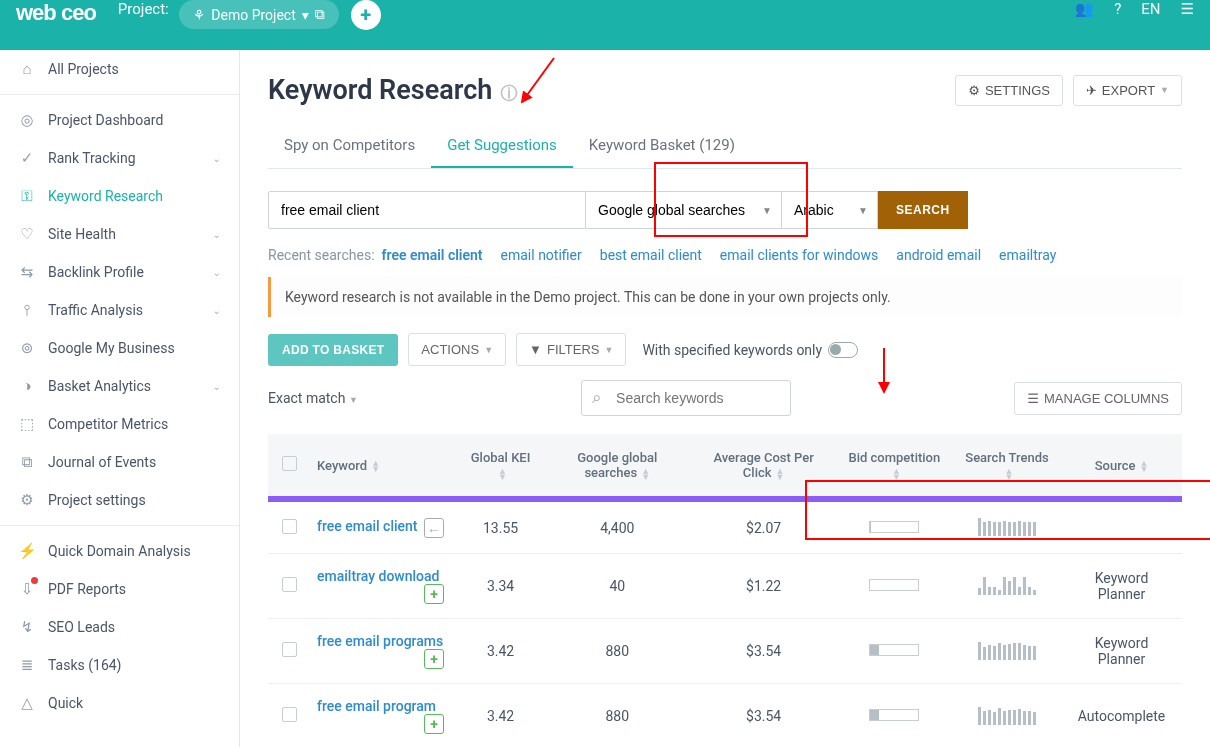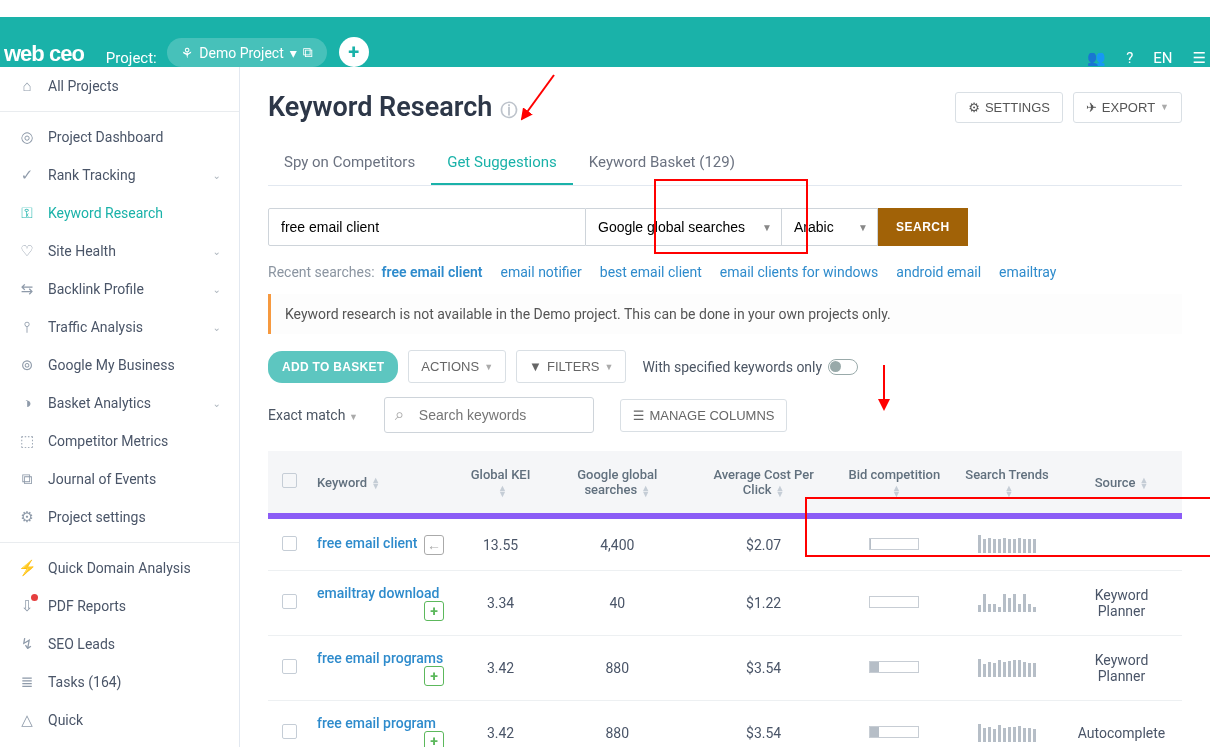--- a/index.html
+++ b/index.html
@@ -1,17 +1,17 @@
 <!DOCTYPE html>
 <html><head>
 <meta charset="utf-8">
 <style>
 * { box-sizing: border-box; margin: 0; padding: 0; }
 body { font-family: -apple-system, BlinkMacSystemFont, "Segoe UI", Roboto, Arial, sans-serif; font-size: 14px; color: #4a5568; background: #fff; }
-.header { background: #1ab2a9; height: 50px; display: flex; align-items: flex-end; padding: 0 4px; color: #fff; margin-top: 17px; }
+.header { background: #1ab2a9; height: 50px; display: flex; align-items: flex-start; padding: 0 16px; color: #fff; }
 .logo { font-family: Arial; font-weight: bold; font-size: 22px; letter-spacing: -1px; margin-right: 22px; }
 .proj-lbl { margin-right: 10px; font-size: 15px; }
 .proj-pill { background: rgba(255,255,255,0.2); border-radius: 18px; padding: 6px 14px; display: flex; align-items: center; gap: 6px; font-size: 14px; cursor: pointer; }
 .proj-plus { width: 30px; height: 30px; border-radius: 50%; background: #fff; color: #1ab2a9; display: flex; align-items: center; justify-content: center; font-size: 20px; font-weight: bold; margin-left: 12px; cursor: pointer; }
 .header-right { margin-left: auto; display: flex; align-items: center; gap: 20px; font-size: 15px; }
 .header-right span { cursor: pointer; }
 .app { display: flex; height: 697px; }
 .sidebar { width: 240px; border-right: 1px solid #e2e8f0; background: #fff; overflow-y: auto; }
 .side-item { display: flex; align-items: center; padding: 10px 18px; cursor: pointer; color: #4a5568; gap: 12px; position: relative; }
 .side-item.active { color: #1ab2a9; }
@@ -35,26 +35,26 @@
 .search-in { flex: 1; border: 1px solid #ced4da; padding: 10px 12px; font-size: 14px; border-radius: 2px 0 0 2px; max-width: 318px; }
 .search-sel { border: 1px solid #ced4da; border-left: none; padding: 10px 30px 10px 12px; font-size: 14px; background: #fff; width:196px; appearance:none; position:relative;}
 .sel-wrap{position:relative;}
 .sel-caret{position:absolute; right:10px; top:14px; pointer-events:none; color:#888; font-size:10px;}
 .search-btn { background: #a16207; color: #fff; border: none; padding: 0 18px; font-weight: bold; font-size: 12px; letter-spacing: 0.5px; cursor: pointer; }
 .recent { margin-bottom: 14px; font-size: 14px; color: #8b95a1;}
 .recent a { color: #2e8bcc; text-decoration: none; margin-right: 18px; cursor: pointer; }
 .recent a.strong{font-weight:600;}
 .warn { border-left: 3px solid #f6993f; padding: 12px 14px; background: #fdfdfd; margin-bottom: 16px; font-size: 14px; color: #555;}
 .toolbar { display: flex; align-items: center; gap: 10px; margin-bottom: 14px; }
-.btn-teal { background: #5dc6c0; color: #fff; border: none; padding: 9px 14px; font-weight: bold; font-size: 12px; letter-spacing:0.3px; border-radius: 14px; cursor: pointer; }
+.btn-teal { background: #5dc6c0; color: #fff; border: none; padding: 9px 14px; font-weight: bold; font-size: 12px; letter-spacing:0.3px; border-radius: 3px; cursor: pointer; }
 .btn-gray { background: #fff; border: 1px solid #d9dfe4; padding: 8px 12px; font-size: 13px; color: #666; border-radius: 3px; cursor: pointer; display:flex; align-items:center; gap:5px;}
 .with-spec { font-size: 14px; color: #4b5563; margin-left: 6px; display:flex; align-items:center; gap:6px;}
 .toggle { width: 30px; height: 16px; border: 1.5px solid #9aa; border-radius: 10px; position: relative; }
 .toggle::after { content:""; width: 11px; height: 11px; background: #9aa; border-radius: 50%; position: absolute; top: 1px; left: 1px; }
-.toolbar2 { display: flex; align-items: center; gap: 26px; margin-bottom: 18px; }
+.toolbar2 { display: flex; align-items: center; gap: 26px; margin-bottom: 18px; justify-content: space-between; }
 .plain-link { color: #4b5563; font-size: 14px; cursor: pointer; }
 .kw-search { position: relative; }
 .kw-search input { border: 1px solid #ced4da; padding: 9px 12px 9px 34px; font-size: 14px; border-radius: 3px; width: 210px; }
 .kw-search::before { content:"⌕"; position: absolute; left: 11px; top: 7px; color: #aaa; font-size:17px;}
 table { width: 100%; border-collapse: collapse; }
 th { background: #f5f6f8; padding: 16px 10px; font-size: 13px; font-weight: 500; color: #61707e; border-bottom: 6px solid #8b5cf6; text-align:center;}
 th:first-child{width:30px; padding-left:14px;}
 th:nth-child(2){text-align:left;}
 td { padding: 14px 10px; border-bottom: 1px solid #edf0f2; text-align:center; font-size:14px; color:#4a5568;}
 td:first-child{padding-left:14px;}

